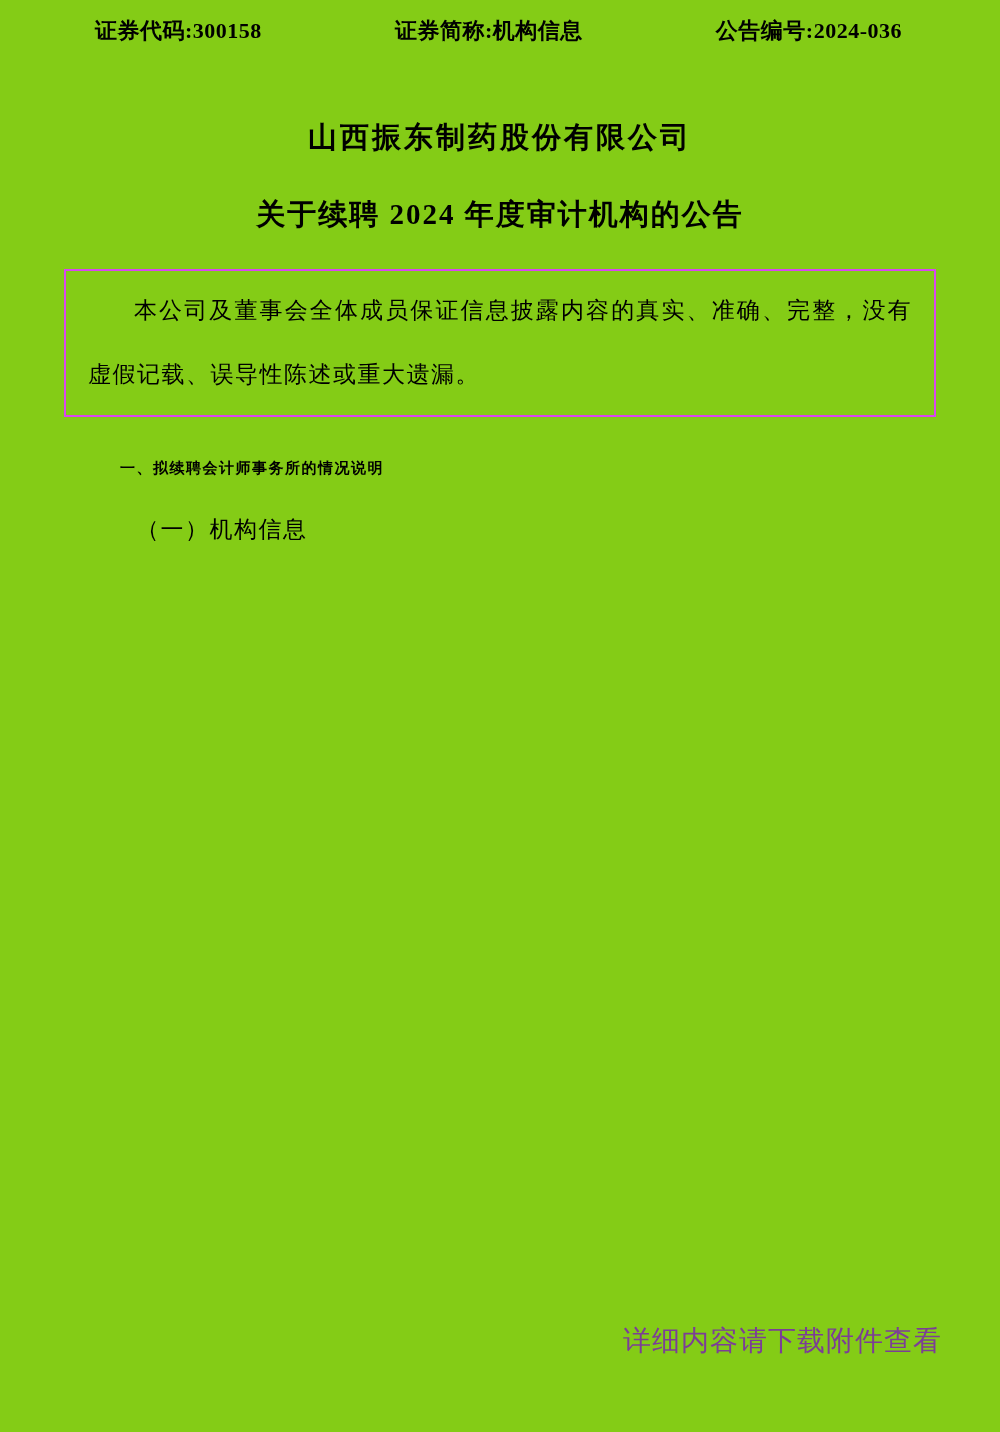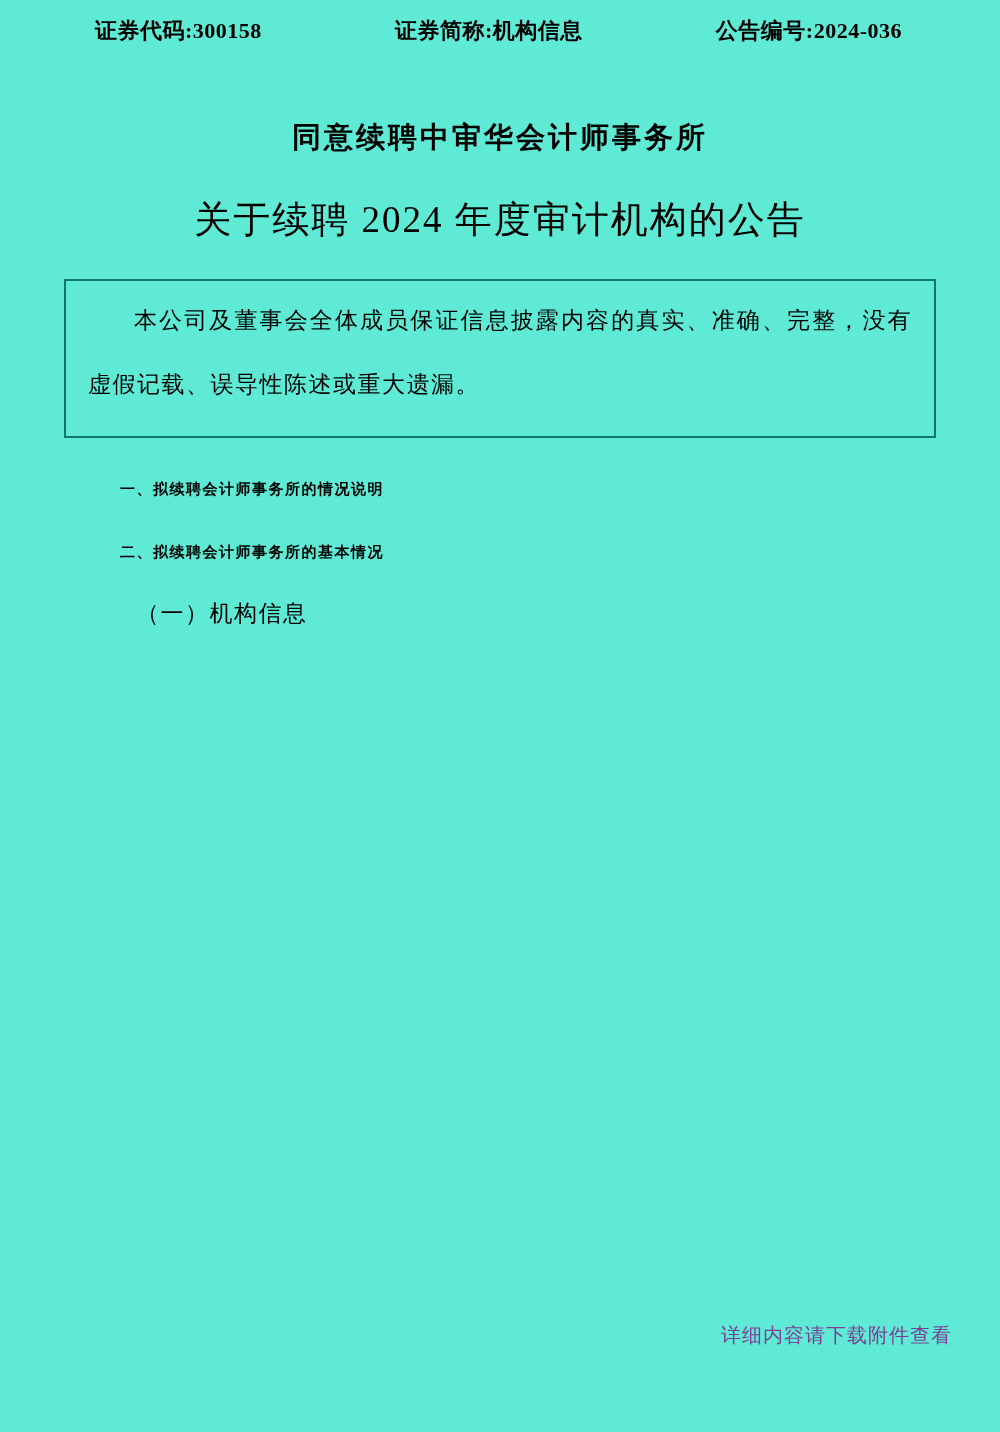--- a/index.html
+++ b/index.html
@@ -2,21 +2,21 @@
 <html><head>
 <meta charset="utf-8">
 <style>
   * { margin: 0; padding: 0; box-sizing: border-box; }
   html, body { background: #ffffff; }
   .page {
     position: relative;
     width: 1000px;
     height: 1432px;
     margin: 0 auto;
-    background: #5eead4;
+    background: #84cc16;
     font-family: "Liberation Serif", "DejaVu Serif", serif;
     color: #000000;
     overflow: hidden;
   }
   .header-row {
     display: flex;
     justify-content: space-between;
     padding: 16px 98px 0 95px;
     font-size: 22px;
     font-weight: bold;
@@ -25,28 +25,28 @@
   .title-main {
     margin-top: 72px;
     text-align: center;
     font-size: 29px;
     font-weight: bold;
     letter-spacing: 3px;
   }
   .title-sub {
     margin-top: 37px;
     text-align: center;
-    font-size: 37px;
-    font-weight: normal;
+    font-size: 29px;
+    font-weight: bold;
     letter-spacing: 2px;
   }
   .disclaimer-box {
     margin: 34px 64px 0 64px;
-    border: 2px solid #0f766e;
-    padding: 8px 22px 19px 22px;
+    border: 2px solid #d946ef;
+    padding: 8px 22px 8px 22px;
   }
   .disclaimer-box p {
     font-size: 23px;
     line-height: 64px;
     text-indent: 2em;
     text-align: justify;
     text-justify: inter-character;
     letter-spacing: 1.5px;
   }
   .body-block {
@@ -74,47 +74,46 @@
   }
   .sub-heading {
     font-size: 23px;
     line-height: 60px;
     text-indent: 2em;
     letter-spacing: 1.5px;
   }
   .attachment-note {
     position: absolute;
     top: 1322px;
-    right: 48px;
-    font-size: 20px;
+    right: 58px;
+    font-size: 28px;
     letter-spacing: 1px;
     font-family: "Liberation Sans", "DejaVu Sans", sans-serif;
     cursor: pointer;
   }
 </style>
 </head>
 <body>
 
 <div class="page">
 
   <div class="header-row">
     <span>证券代码:300158</span>
     <span>证券简称:机构信息</span>
     <span>公告编号:2024-036</span>
   </div>
 
-  <div class="title-main">同意续聘中审华会计师事务所</div>
+  <div class="title-main">山西振东制药股份有限公司</div>
   <div class="title-sub">关于续聘 2024 年度审计机构的公告</div>
 
   <div class="disclaimer-box">
     <p>本公司及董事会全体成员保证信息披露内容的真实、准确、完整，没有虚假记载、误导性陈述或重大遗漏。</p>
   </div>
 
   <div class="body-block">
     <p class="heading">一、拟续聘会计师事务所的情况说明</p>
-    <p class="heading">二、拟续聘会计师事务所的基本情况</p>
     <p class="sub-heading">（一）机构信息</p>
 
   </div>
 
   <div class="attachment-note" style="color: rgb(124, 62, 150);">详细内容请下载附件查看</div>
 
 </div>
 
 </body></html>

